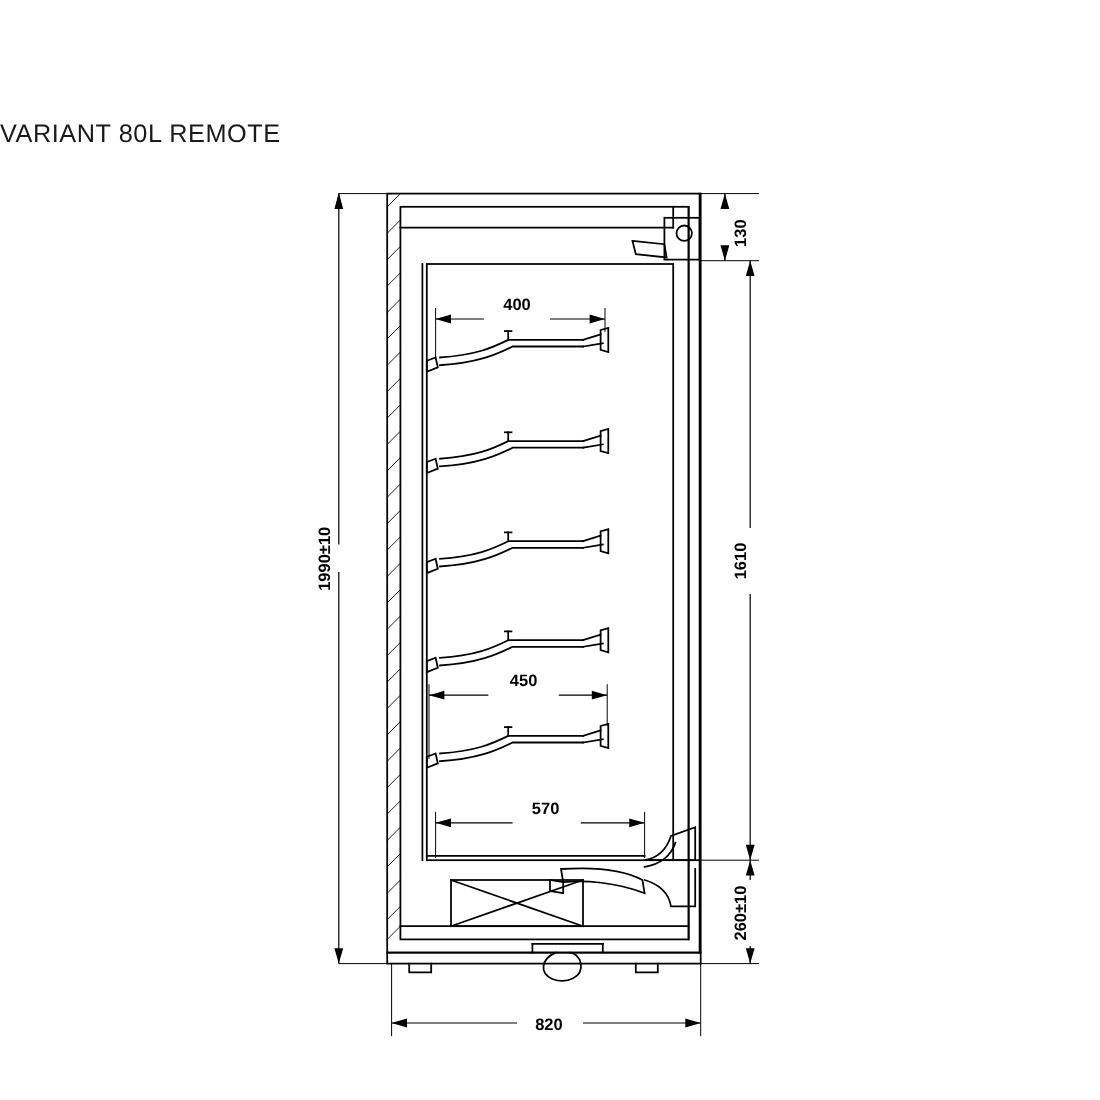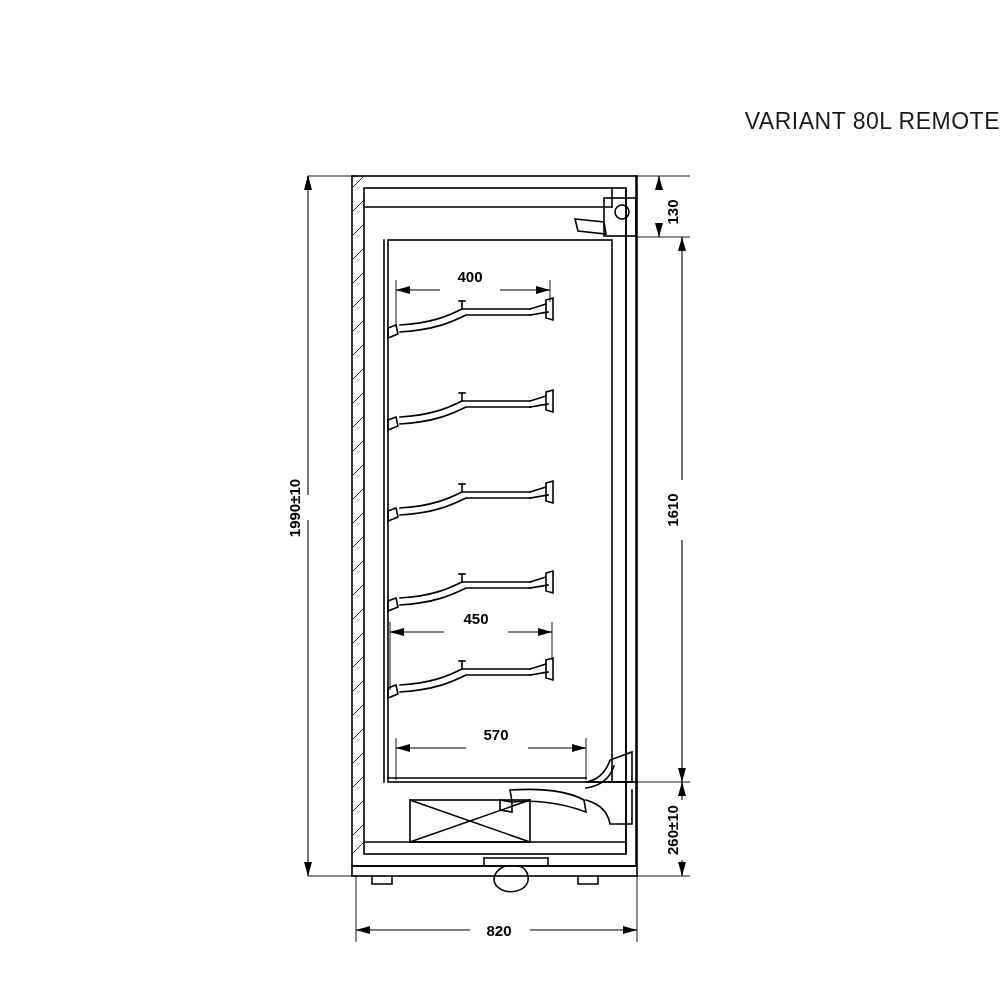--- a/index.html
+++ b/index.html
@@ -18,21 +18,21 @@
     position: relative;
     width: 1000px;
     height: 1000px;
     background: #ffffff;
   }
   #title {
     position: absolute;
     left: 0;
     top: 108px;
     width: 1000px;
-    text-align: right;
+    text-align: left;
     font-size: 23px;
     letter-spacing: 0.5px;
     color: #1a1a1a;
     font-family: "Liberation Sans", sans-serif;
   }
   svg#drawing {
     position: absolute;
     left: 0;
     top: 0;
   }

